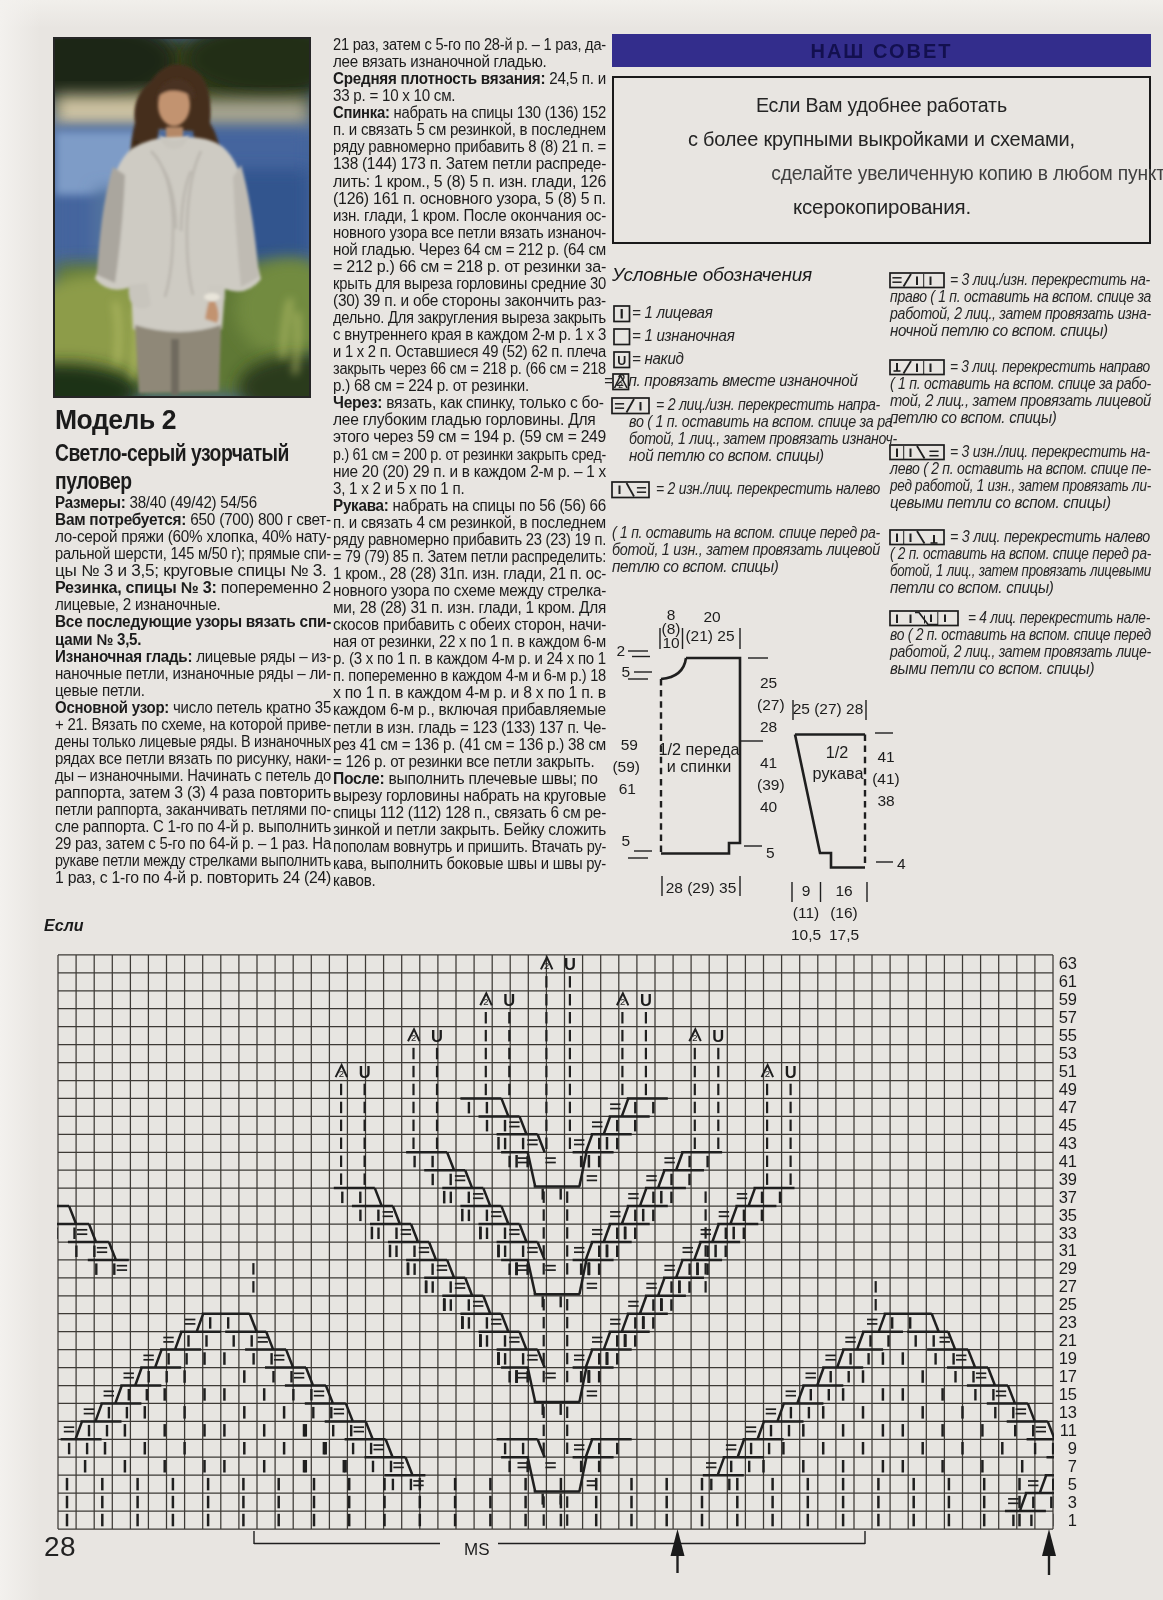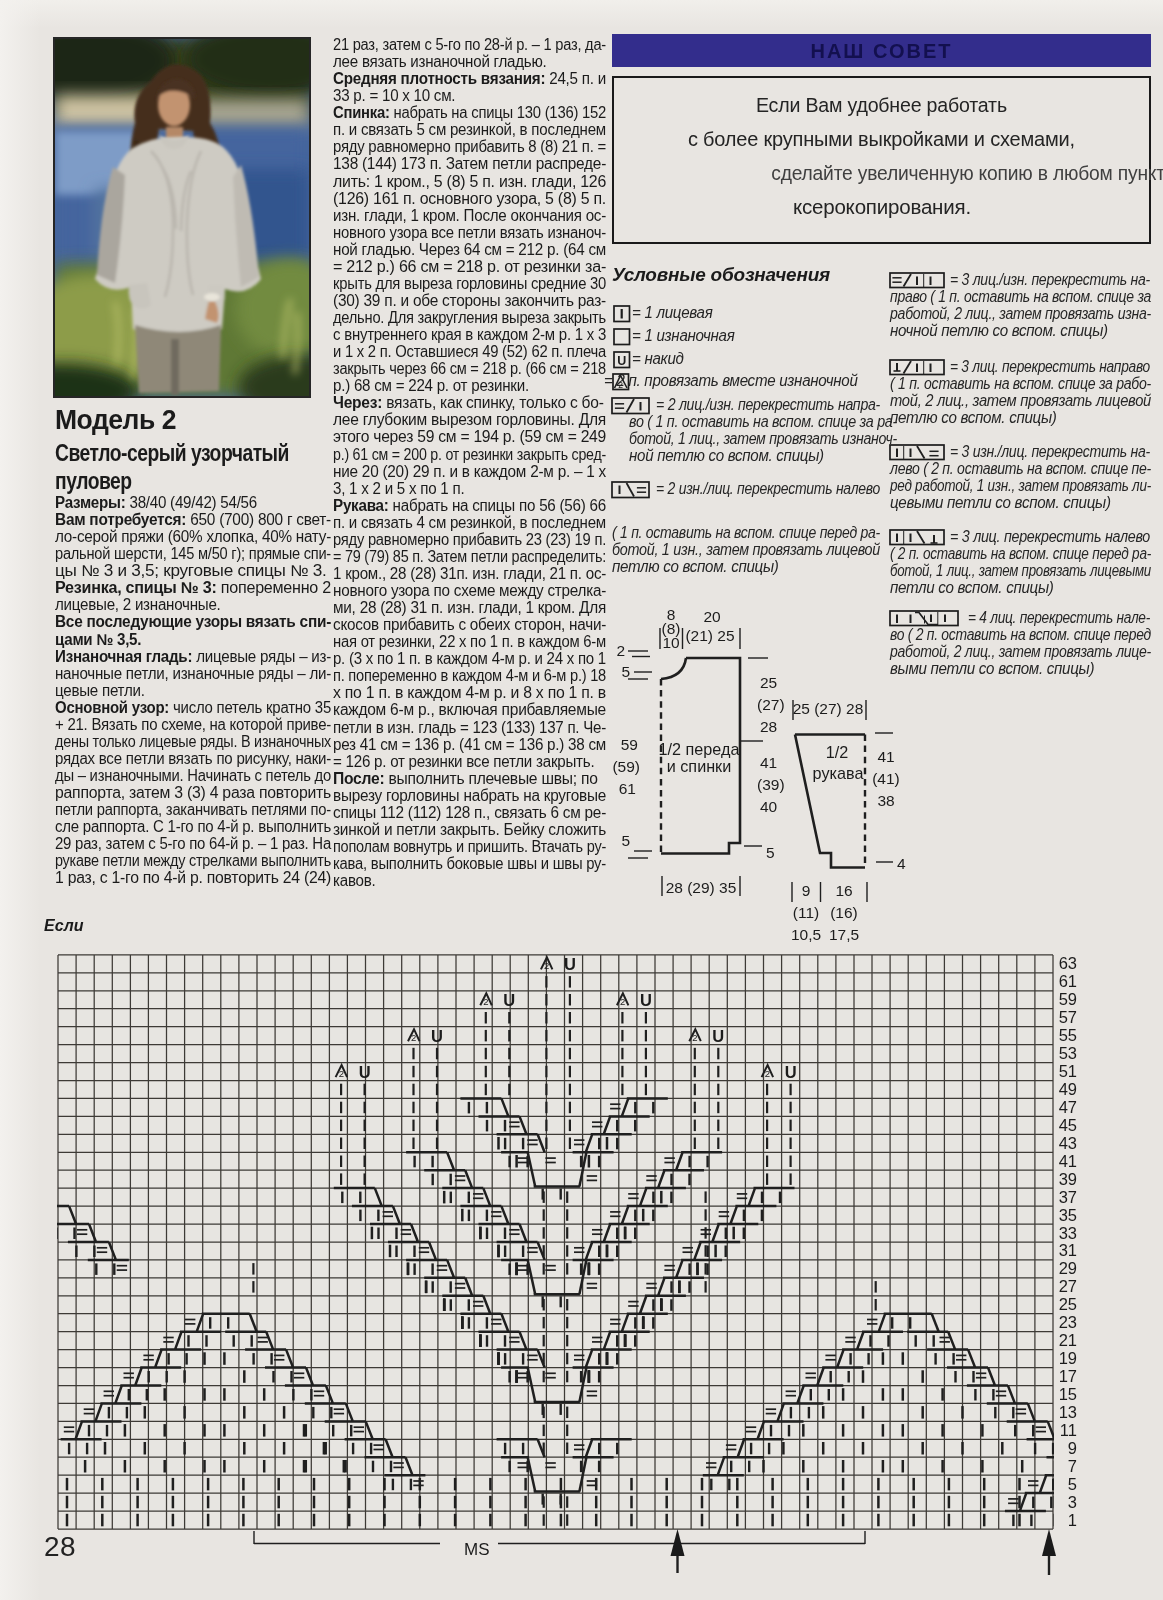--- a/index.html
+++ b/index.html
@@ -124,21 +124,21 @@
 <div style="transform:scaleX(0.9754)">ной гладью. Через 64 см = 212 р. (64 см</div>
 <div style="transform:scaleX(1.0326)">= 212 р.) 66 см = 218 р. от резинки за-</div>
 <div style="transform:scaleX(0.9496)">крыть для выреза горловины средние 30</div>
 <div style="transform:scaleX(0.9907)">(30) 39 п. и обе стороны закончить раз-</div>
 <div style="transform:scaleX(0.9415)">дельно. Для закругления выреза закрыть</div>
 <div style="transform:scaleX(0.9603)">с внутреннего края в каждом 2-м р. 1 х 3</div>
 <div style="transform:scaleX(0.9499)">и 1 х 2 п. Оставшиеся 49 (52) 62 п. плеча</div>
 <div style="transform:scaleX(0.9349)">закрыть через 66 см = 218 р. (66 см = 218</div>
 <div style="transform:scaleX(0.9704)">р.) 68 см = 224 р. от резинки.</div>
 <div style="transform:scaleX(0.9977)"><b>Через:</b> вязать, как спинку, только с бо-</div>
-<div style="transform:scaleX(0.9981)">лее глубоким вырезом горловины. Для</div>
+<div style="transform:scaleX(0.9981)">лее глубоким гладью горловины. Для</div>
 <div style="transform:scaleX(1.0038)">этого через 59 см = 194 р. (59 см = 249</div>
 <div style="transform:scaleX(0.9106)">р.) 61 см = 200 р. от резинки закрыть сред-</div>
 <div style="transform:scaleX(0.9841)">ние 20 (20) 29 п. и в каждом 2-м р. – 1 х</div>
 <div style="transform:scaleX(0.9704)">3, 1 х 2 и 5 х по 1 п.</div>
 <div style="transform:scaleX(0.9749)"><b>Рукава:</b> набрать на спицы по 56 (56) 66</div>
 <div style="transform:scaleX(0.9671)">п. и связать 4 см резинкой, в последнем</div>
 <div style="transform:scaleX(0.9450)">ряду равномерно прибавить 23 (23) 19 п.</div>
 <div style="transform:scaleX(0.9256)">= 79 (79) 85 п. Затем петли распределить:</div>
 <div style="transform:scaleX(0.9698)">1 кром., 28 (28) 31п. изн. глади, 21 п. ос-</div>
 <div style="transform:scaleX(0.9781)">новного узора по схеме между стрелка-</div>
@@ -163,21 +163,21 @@
 
 <div style="position:absolute;left:612px;top:34px;width:539px;height:33px;background:#332d8c"></div>
 <div class="t" style="left:612px;top:40px;width:539px;text-align:center;font-size:20px;font-weight:bold;color:#13104f;letter-spacing:2px">НАШ СОВЕТ</div>
 
 <div style="position:absolute;left:612px;top:76px;width:539px;height:168px;border:2.5px solid #1a1a1a"></div>
 <div class="t" style="left:612px;top:93px;width:539px;text-align:center;font-size:20.5px;color:#242424;letter-spacing:-0.2px"><span style="display:inline-block;transform:scaleX(0.9549)">Если Вам удобнее работать</span></div>
 <div class="t" style="left:612px;top:127px;width:539px;text-align:center;font-size:20.5px;color:#242424;letter-spacing:-0.2px"><span style="display:inline-block;transform:scaleX(0.9754)">с более крупными выкройками и схемами,</span></div>
 <div class="t" style="left:612px;top:161px;width:576px;text-align:right;font-size:20.5px;color:#404040;letter-spacing:-0.2px"><span style="display:inline-block;transform:scaleX(0.9386)">сделайте увеличенную копию в любом пункте</span></div>
 <div class="t" style="left:612px;top:195px;width:539px;text-align:center;font-size:20.5px;color:#242424;letter-spacing:-0.2px"><span style="display:inline-block;transform:scaleX(1.0009)">ксерокопирования.</span></div>
 
-<div class="t" style="left:612px;top:264px;font-size:19px;font-weight:bold;font-style:italic;letter-spacing:-0.2px;transform-origin:0 0;transform:scaleX(0.9973)">Условные обозначения</div>
+<div class="t" style="left:612px;top:264px;font-size:19px;font-weight:normal;font-style:italic;letter-spacing:-0.2px;transform-origin:0 0;transform:scaleX(0.9973)">Условные обозначения</div>
 
 <div class="leg" style="left:632px;top:304px">
     <div style="transform:scaleX(0.9704)">= 1 лицевая</div>
   </div>
 <div class="leg" style="left:632px;top:327px">
     <div style="transform:scaleX(0.9704)">= 1 изнаночная</div>
   </div>
 <div class="leg" style="left:632px;top:350px">
     <div style="transform:scaleX(0.9704)">= накид</div>
   </div>

